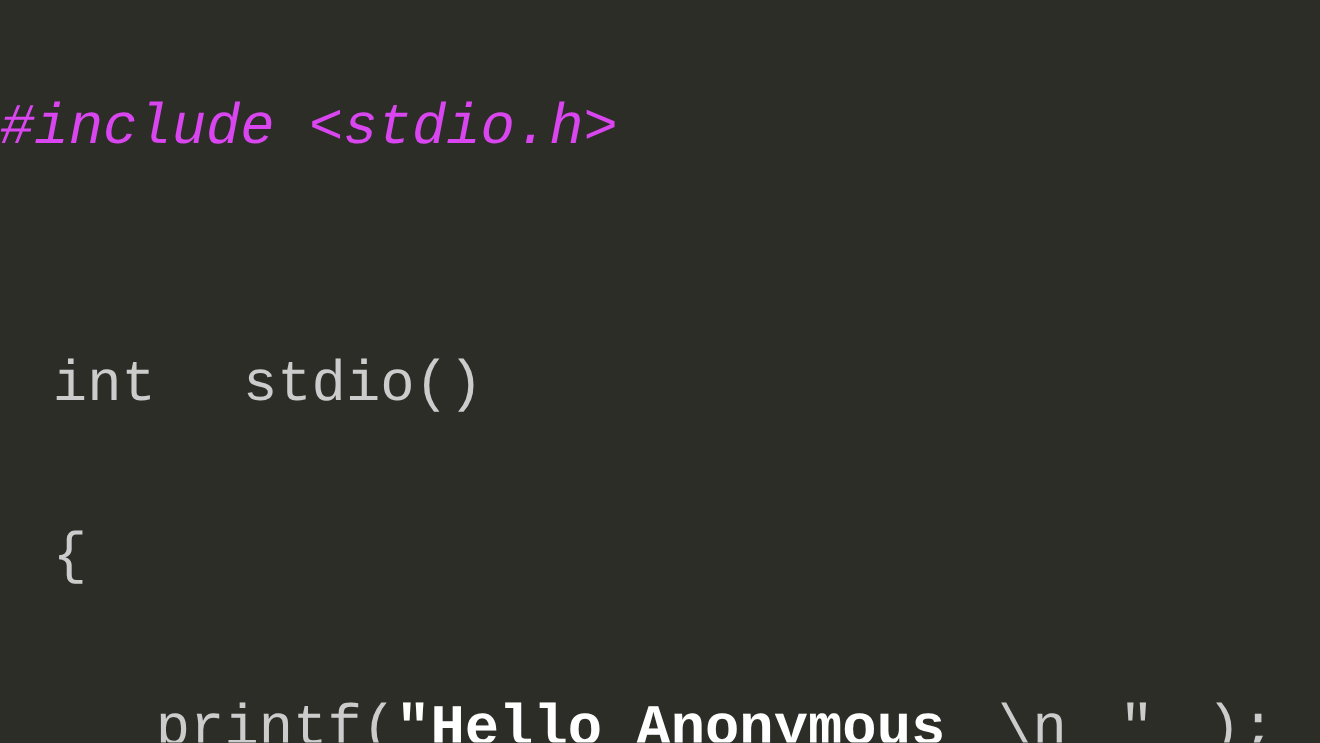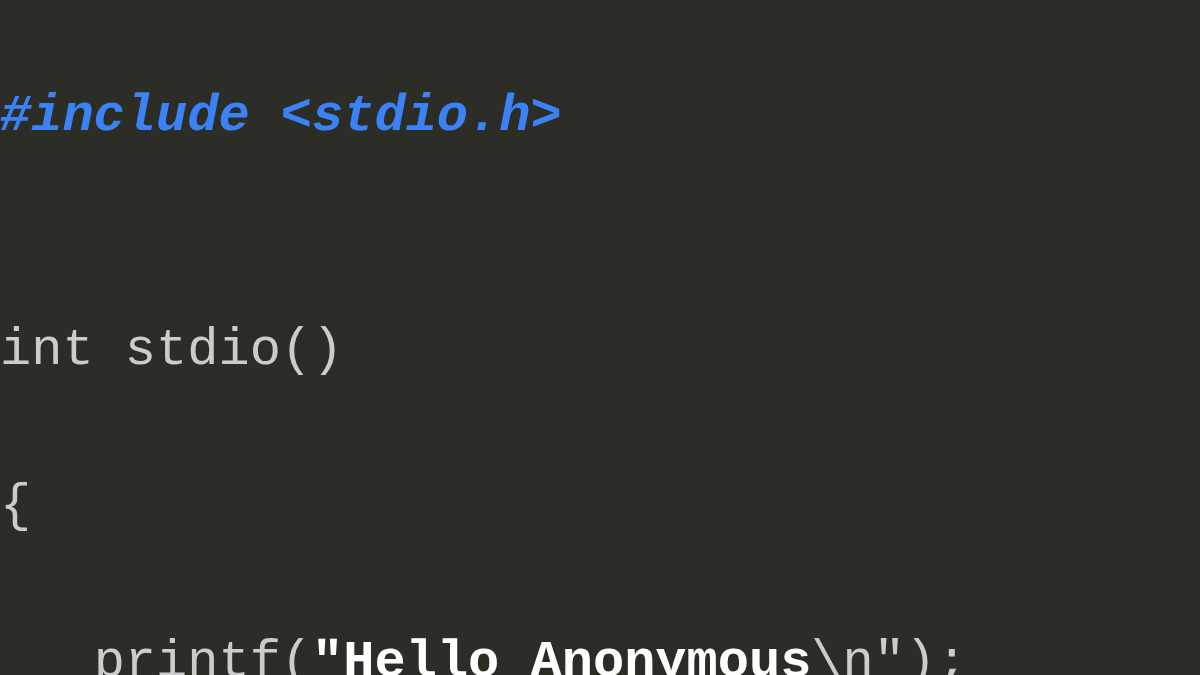--- a/index.html
+++ b/index.html
@@ -19,26 +19,26 @@
       padding-top: 0;
     }
     .code-editor {
       white-space: pre;
       padding: 0;
     }
     .line {
       display: block;
     }
     .include-line {
-      color: #3b82f6;
+      color: #d946ef;
       font-style: italic;
-      font-weight: bold;
     }
     .code-text {
       color: #cccccc;
+      margin-left: 48px;
     }
     .string-bold {
       color: #ffffff;
       font-weight: bold;
     }
     .indent {
       display: inline-block;
     }
   </style>
 </head>

